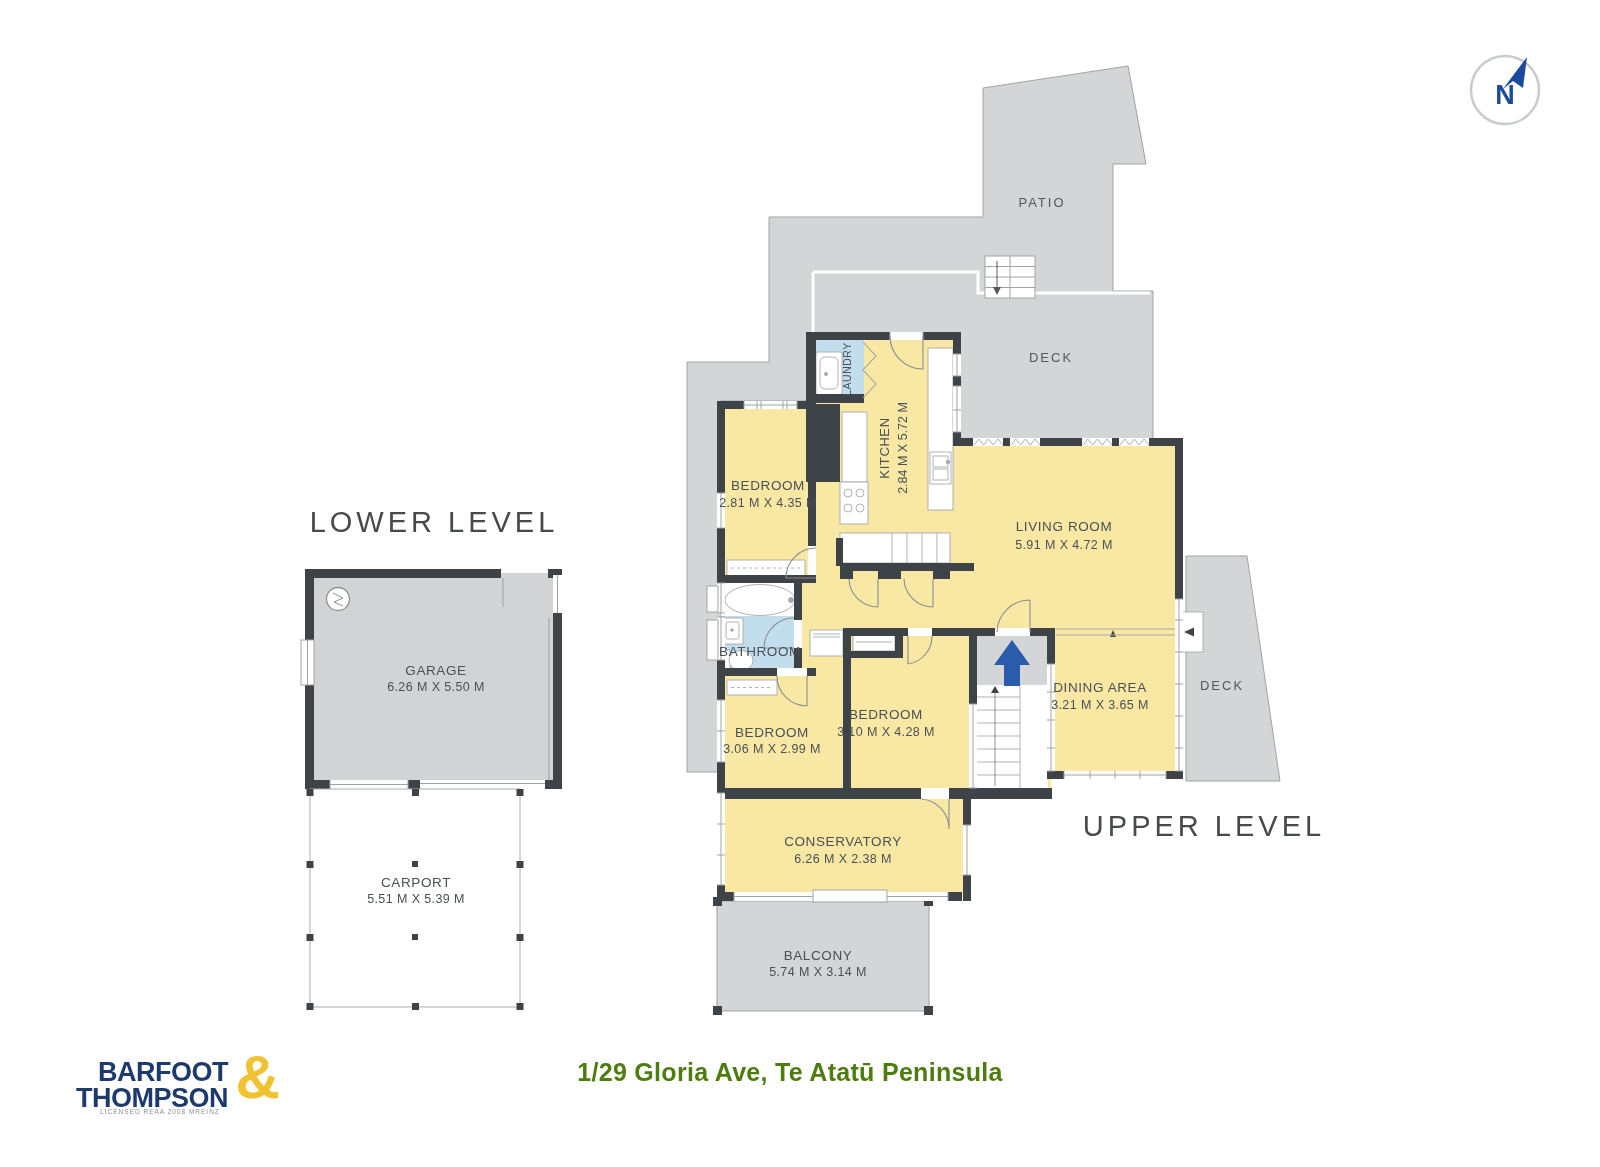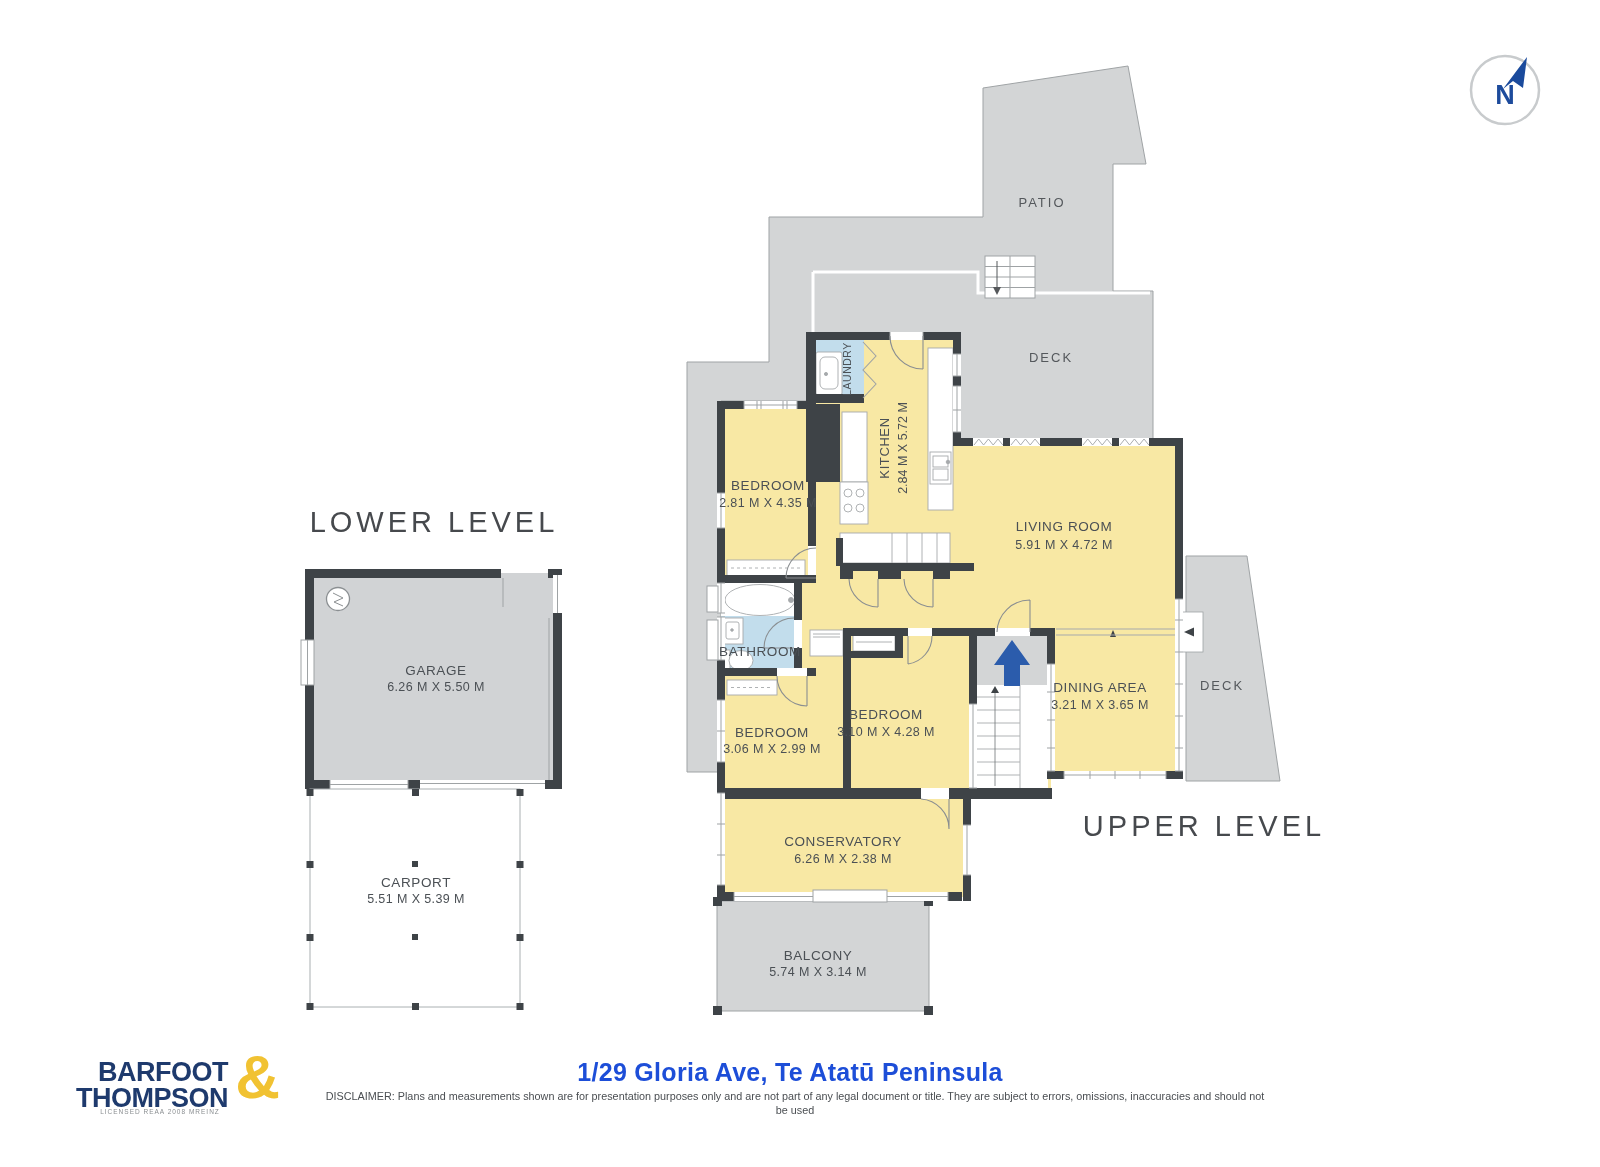--- a/index.html
+++ b/index.html
@@ -8,21 +8,21 @@
   svg text{fill:#4b5055;}
   .room-name{font-size:13.5px;letter-spacing:.6px;}
   .room-dims{font-size:12.5px;letter-spacing:.4px;}
   .area-label{font-size:13px;letter-spacing:2px;fill:#54585c;}
   .level-title{font-size:29px;letter-spacing:4px;fill:#46494d;}
   .vert-label{font-size:13px;letter-spacing:.6px;}
   .vert-dims{font-size:12.5px;}
   .laundry-label{font-size:10.5px;letter-spacing:.5px;}
   .compass-n{font-size:27px;font-weight:bold;fill:#1d4b9c;}
   .footer-title{position:absolute;left:0;top:1058px;width:1580px;text-align:center;
-    font-size:25px;font-weight:bold;color:#1d4ed8;letter-spacing:.3px;}
+    font-size:25px;font-weight:bold;color:#4d7c0f;letter-spacing:.3px;}
   .disclaimer{position:absolute;left:320px;top:1089px;width:950px;text-align:center;
     font-size:10.8px;line-height:14px;color:#4a4e52;}
   .logo{position:absolute;left:70px;top:1050px;width:210px;height:70px;}
   .logo-l1,.logo-l2{position:absolute;right:52px;width:160px;text-align:right;
     font-weight:bold;color:#1e3a6d;font-size:27px;letter-spacing:-.5px;line-height:20px;}
   .logo-l1{top:12px;} .logo-l2{top:38px;}
   .logo-amp{position:absolute;right:0;top:-4px;font-size:62px;font-weight:bold;color:#f1c232;line-height:62px;}
   .logo-tag{position:absolute;right:40px;top:58px;width:160px;text-align:center;
     font-size:6.5px;letter-spacing:1px;color:#8a8e91;}
 </style>
@@ -388,14 +388,13 @@
 <div class="logo">
   <div class="logo-l1">BARFOOT</div>
   <div class="logo-l2">THOMPSON</div>
   <div class="logo-amp">&amp;</div>
   <div class="logo-tag">LICENSED REAA 2008 MREINZ</div>
 </div>
 
 <div class="footer-title">1/29 Gloria Ave, Te Atatū Peninsula</div>
 
 <div class="disclaimer">
-  <div>DISCLAIMER: Plans and measurements shown are for presentation purposes only and are not part of any legal document or title. They are subject to errors, omissions, inaccuracies and should not be used</div>
 </div>
 
 </body></html>

